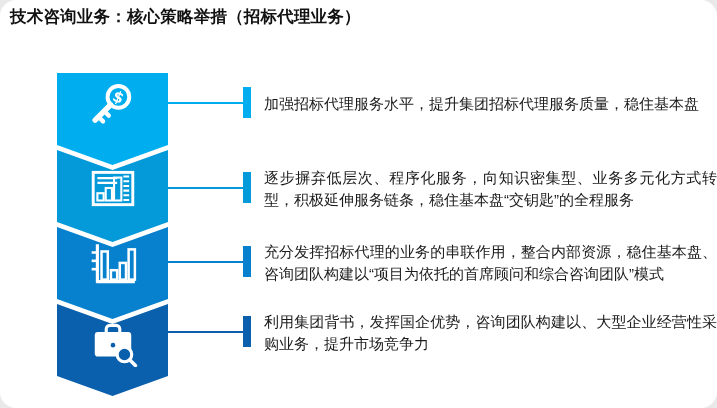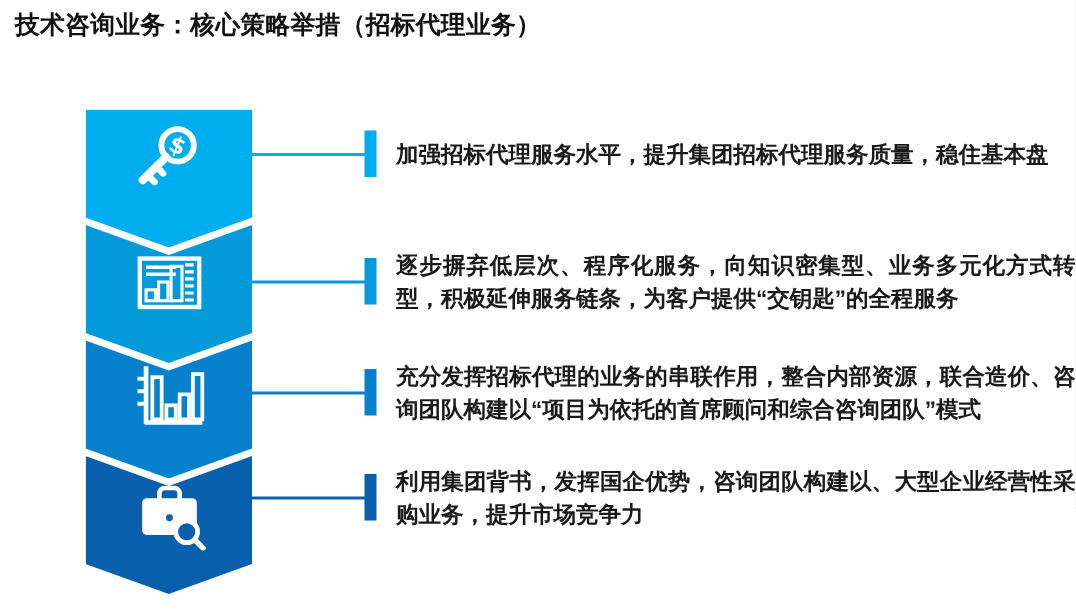--- a/index.html
+++ b/index.html
@@ -1,18 +1,18 @@
 <!DOCTYPE html>
 <html><head>
 <meta charset="utf-8">
 <style>
   html,body { margin:0; padding:0; background:#e9e9e9; }
   .slide {
     position:relative; width:717px; height:408px; background:#ffffff;
-    overflow:hidden; font-family:"Liberation Sans","DejaVu Sans",sans-serif;
+    overflow:hidden; font-family:"Liberation Sans","DejaVu Sans",sans-serif;border-radius:16px;
   }
   .slide-title {
     position:absolute; left:10px; top:6px; font-size:16.5px; font-weight:700;
     color:#111111; letter-spacing:0.2px; white-space:nowrap;
   }
   .chevron-stack { position:absolute; left:57px; top:73px; width:111px; }
   .chevron {
     width:111px; height:92px; display:flex; justify-content:center; align-items:flex-start;
   }
   .chevron.first {
@@ -20,21 +20,21 @@
   }
   .chevron.next {
     margin-top:-15px;
     clip-path: polygon(0 0, 50% 20px, 100% 0, 100% calc(100% - 20px), 50% 100%, 0 calc(100% - 20px));
   }
   .chevron.first svg { margin-top:6px; }
   .chevron.next  svg { margin-top:13px; }
   .connector { position:absolute; left:168px; width:76px; height:2px; }
   .marker    { position:absolute; left:243px; width:8px; height:31px; }
   .point-text {
-    position:absolute; left:264px; width:453px; font-size:15px; font-weight:700;
+    position:absolute; left:264px; width:453px; font-size:15px; font-weight:400;
     color:#1a1a1a; line-height:21.5px; text-align:justify;
   }
 </style>
 </head>
 <body>
 
 <div class="slide">
 
   <div class="slide-title">技术咨询业务：核心策略举措（招标代理业务）</div>
 
@@ -91,23 +91,23 @@
       </svg>
     </div>
   </div>
 
   <div class="connector" style="top: 102px; background: rgb(0, 174, 239);"></div>
   <div class="marker" style="top: 87px; background: rgb(0, 174, 239);"></div>
   <div class="point-text" style="top:93px">加强招标代理服务水平，提升集团招标代理服务质量，稳住基本盘</div>
 
   <div class="connector" style="top: 187px; background: rgb(4, 153, 216);"></div>
   <div class="marker" style="top: 172px; background: rgb(4, 153, 216);"></div>
-  <div class="point-text" style="top:167px">逐步摒弃低层次、程序化服务，向知识密集型、业务多元化方式转型，积极延伸服务链条，为客户提供“交钥匙”的全程服务</div>
+  <div class="point-text" style="top:167px">逐步摒弃低层次、程序化服务，向知识密集型、业务多元化方式转型，积极延伸服务链条，稳住基本盘“交钥匙”的全程服务</div>
 
   <div class="connector" style="top: 261px; background: rgb(7, 129, 206);"></div>
   <div class="marker" style="top: 246px; background: rgb(7, 129, 206);"></div>
-  <div class="point-text" style="top:241px">充分发挥招标代理的业务的串联作用，整合内部资源，联合造价、咨询团队构建以“项目为依托的首席顾问和综合咨询团队”模式</div>
+  <div class="point-text" style="top:241px">充分发挥招标代理的业务的串联作用，整合内部资源，稳住基本盘、咨询团队构建以“项目为依托的首席顾问和综合咨询团队”模式</div>
 
   <div class="connector" style="top: 331px; background: rgb(10, 96, 172);"></div>
   <div class="marker" style="top: 316px; background: rgb(10, 96, 172);"></div>
   <div class="point-text" style="top:311px">利用集团背书，发挥国企优势，咨询团队构建以、大型企业经营性采购业务，提升市场竞争力</div>
 
 </div>
 
 </body></html>

